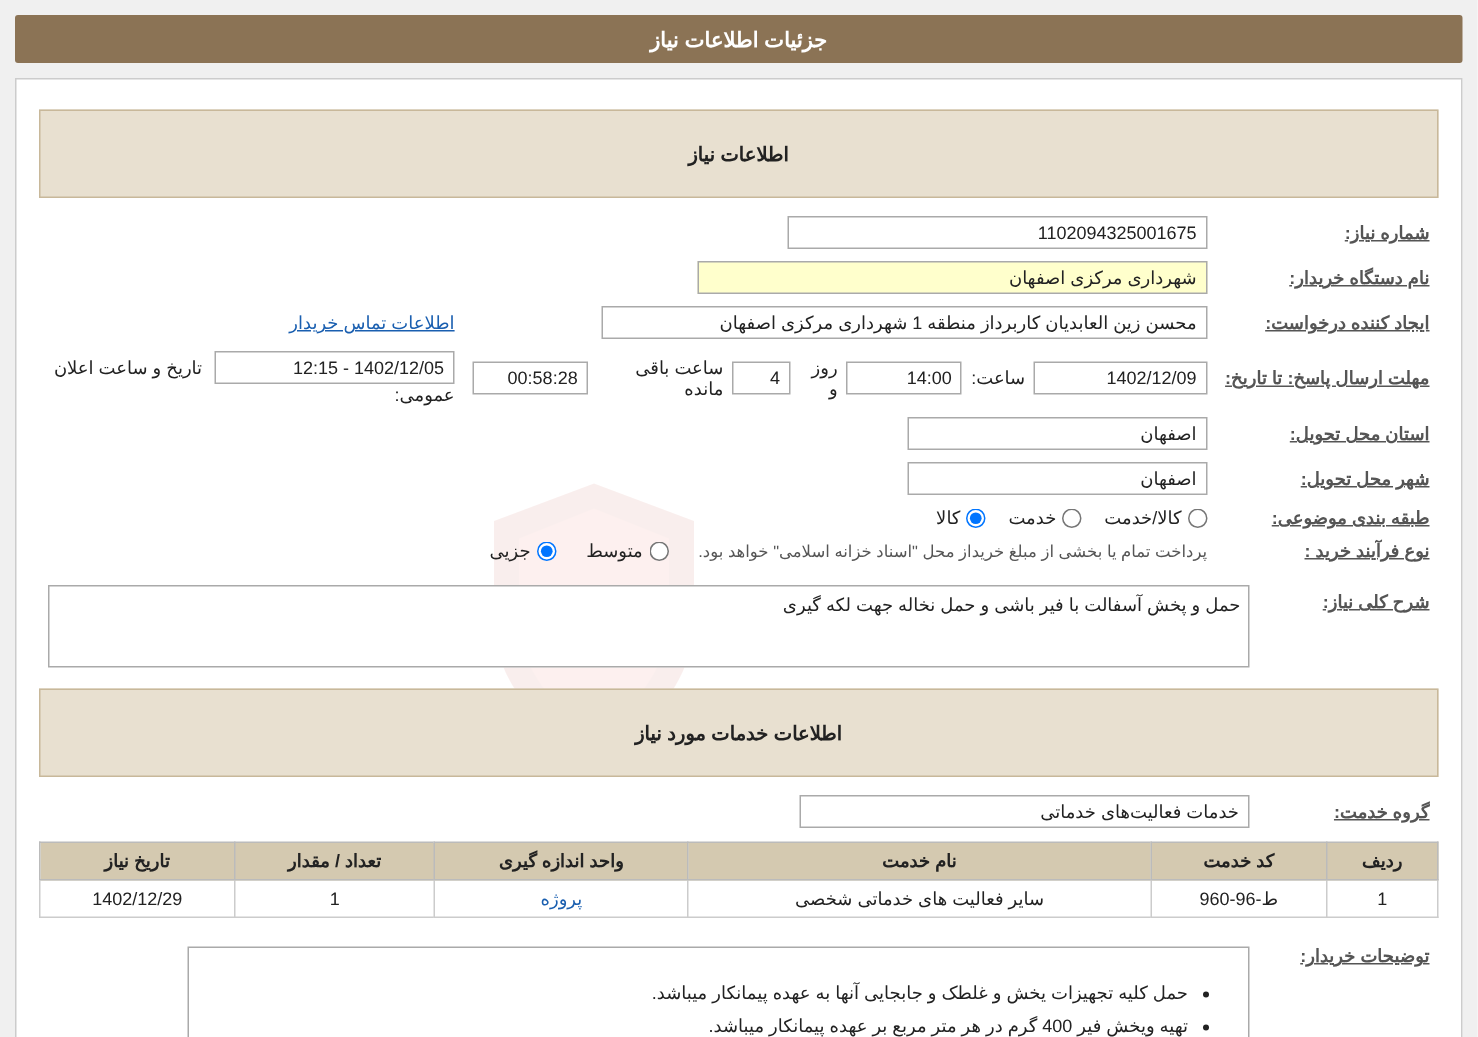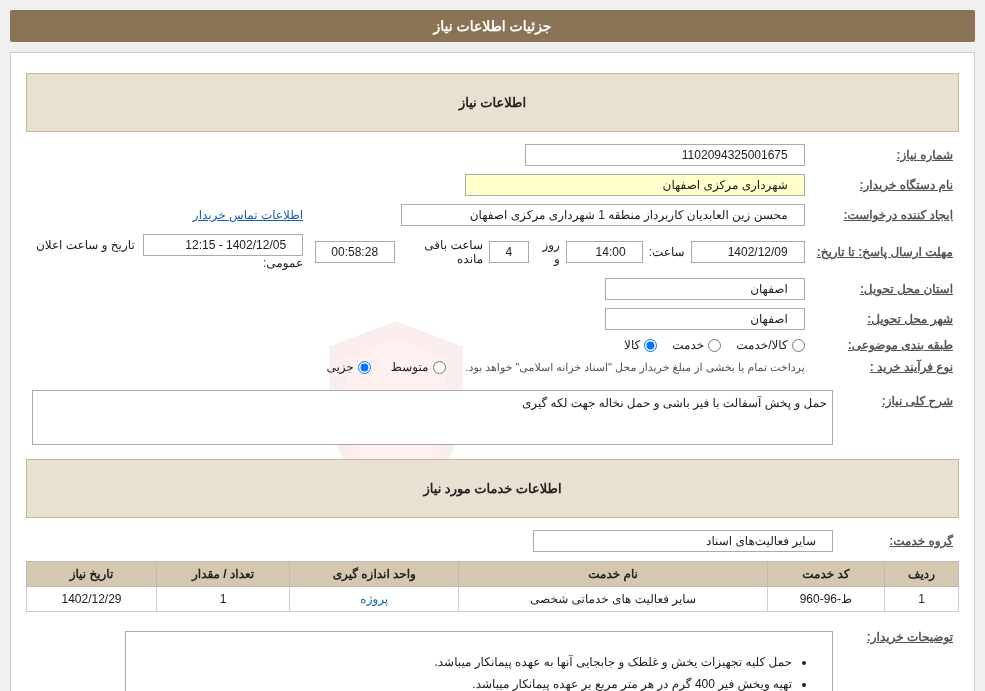--- a/index.html
+++ b/index.html
@@ -55,21 +55,21 @@
       white-space: nowrap;
       width: 120px;
       text-decoration: underline;
     }
     .value-cell {
       text-align: right;
     }
     .input-box {
       border: 1px solid #aaa;
       background: white;
-      padding: 3px 16px;
+      padding: 3px 6px;
       min-height: 22px;
       display: inline-block;
       text-align: right;
     }
     .input-small {
       width: 120px;
     }
     .link-blue {
       color: #1a5fb0;
       text-decoration: underline;
@@ -308,21 +308,21 @@
       </tbody>
         </table>
 
       <div class="section-title">اطلاعات خدمات مورد نیاز</div>
 
       <table class="info-table">
         <tbody>
             <tr>
           <td class="label-cell">گروه خدمت:</td>
           <td>
-            <div class="input-box" style="width:300px;">سایر فعالیت‌های اسناد</div>
+            <div class="input-box" style="width:300px;">خدمات فعالیت‌های خدماتی</div>
           </td>
         </tr>
       </tbody>
         </table>
 
       <div class="services-section">
         <table class="service-table">
           <thead>
             <tr>
               <th>ردیف</th>

